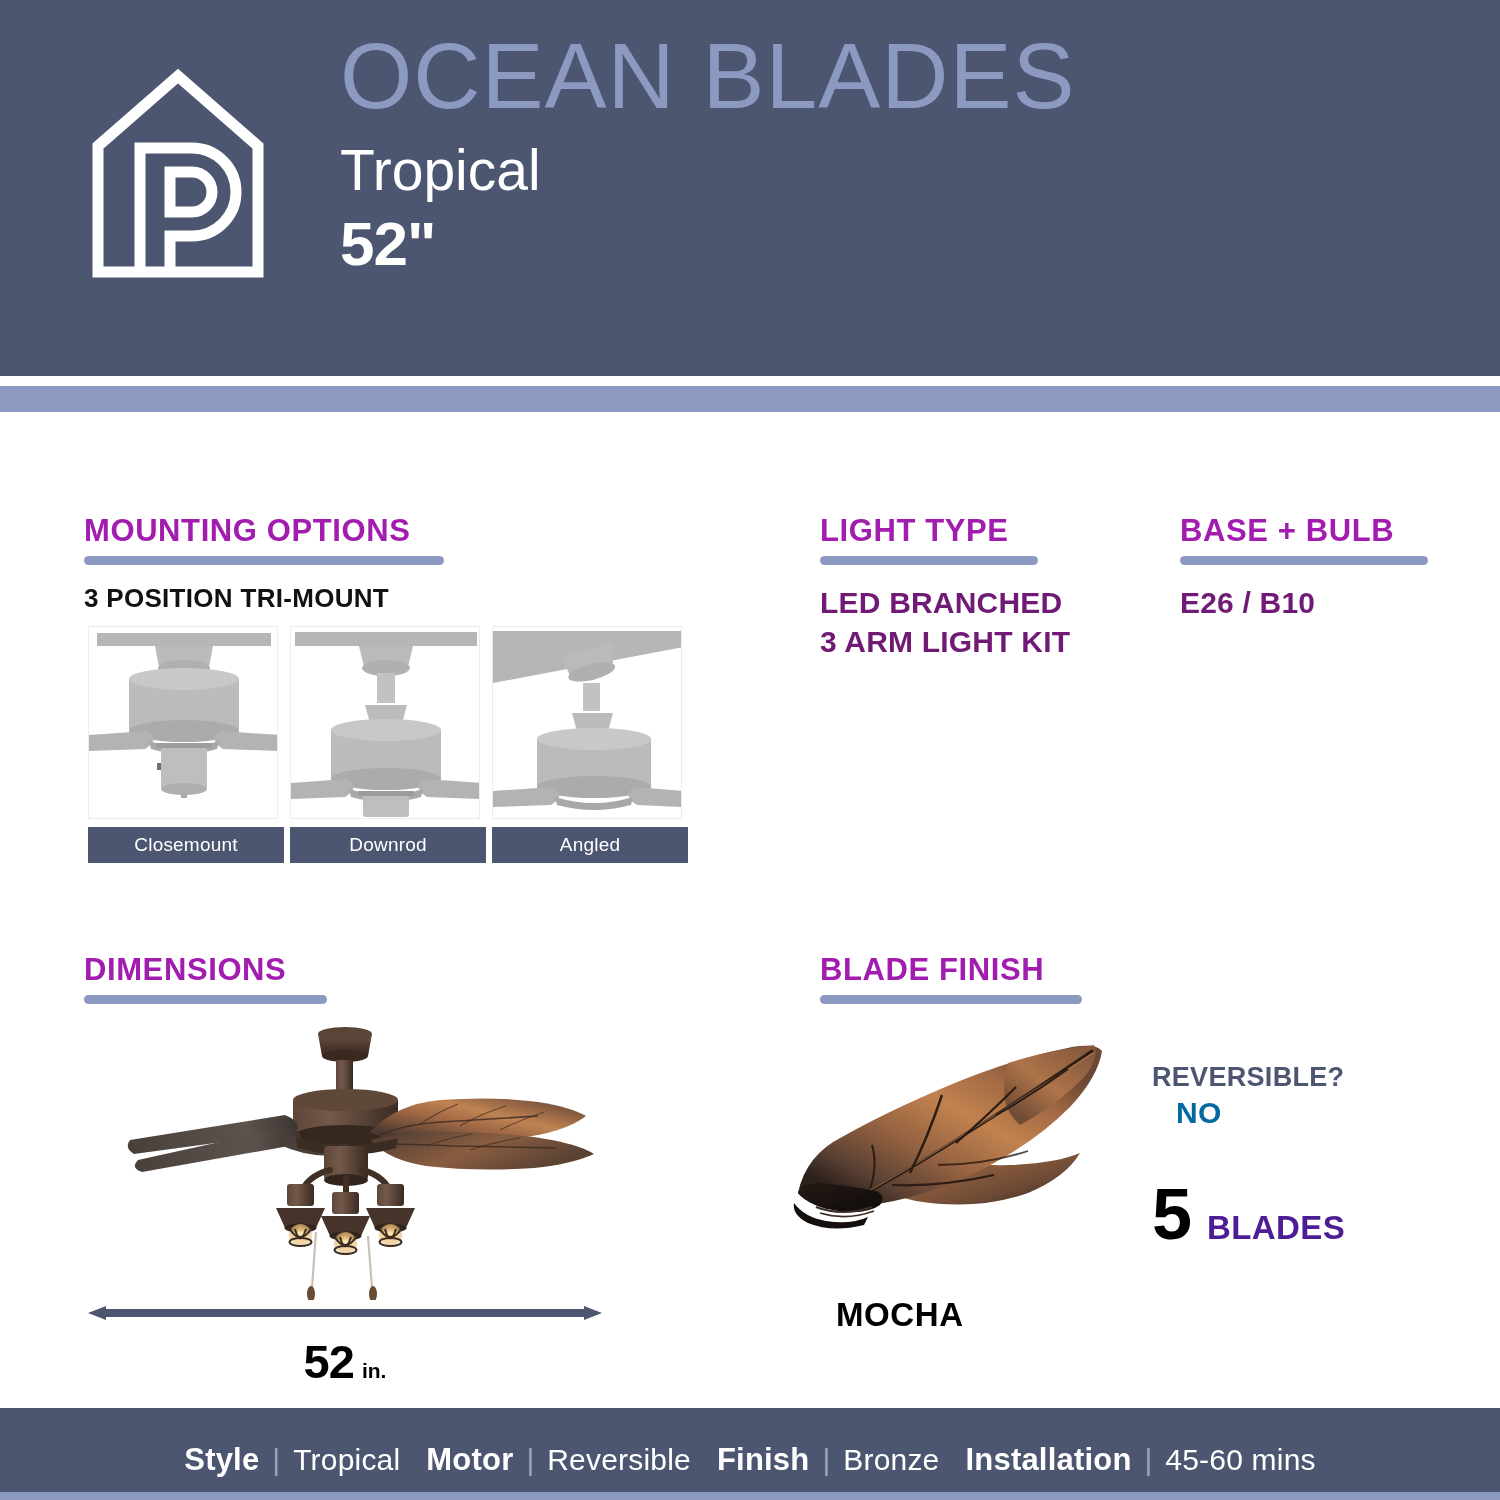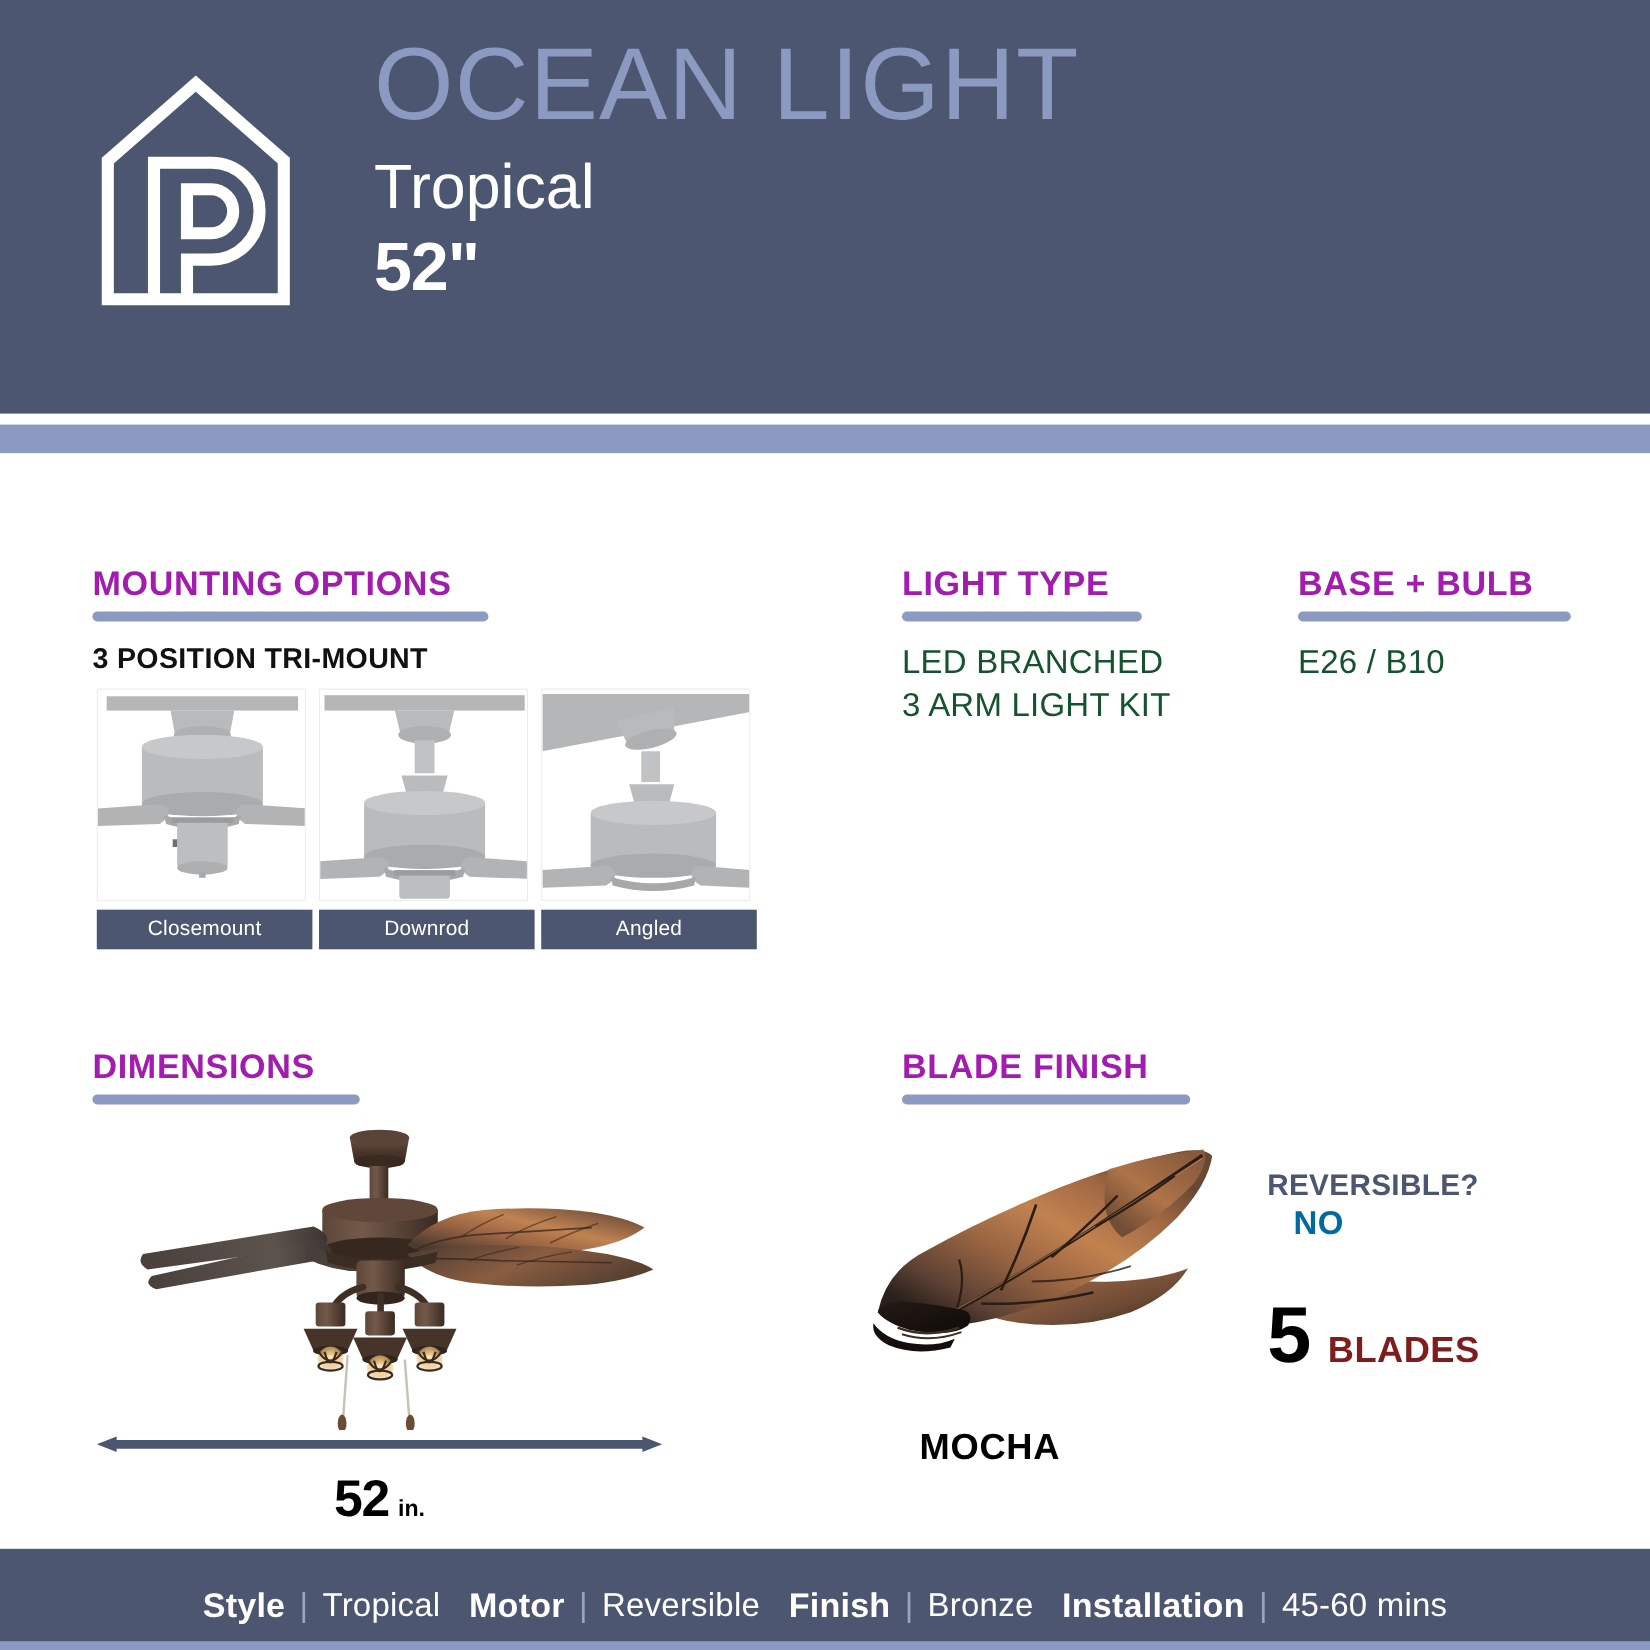--- a/index.html
+++ b/index.html
@@ -118,22 +118,22 @@
     display: flex;
     align-items: center;
     justify-content: center;
     letter-spacing: 0.2px;
   }
 
   
   .spec-val {
     position: absolute;
     font-size: 30px;
-    font-weight: normal;
-    color: #14532d;
+    font-weight: bold;
+    color: #701a75;
     line-height: 1.30;
     letter-spacing: 0.2px;
     white-space: pre-line;
   }
 
   
   #fan-wrap {
     position: absolute;
     left: 120px; top: 1020px;
     width: 500px; height: 280px;
@@ -204,21 +204,21 @@
   #blades-count {
     font-size: 72px;
     font-weight: bold;
     color: #000;
     line-height: 1;
     letter-spacing: -1px;
   }
   #blades-word {
     font-size: 33px;
     font-weight: bold;
-    color: #7f1d1d;
+    color: #4c1d95;
     margin-left: 16px;
     letter-spacing: 0.4px;
   }
 
   
   #footer-band {
     position: absolute;
     left: 0; top: 1408px;
     width: 1500px; height: 104px;
     background: #4d5670;
@@ -267,21 +267,21 @@
 
     <path d="M10 78 L90 8 L170 78 L170 204 L10 204 Z" fill="none" stroke="#ffffff" stroke-width="11" stroke-linejoin="miter"></path>
 
     <path d="M52 204 L52 80 L104 80 A44 44 0 0 1 104 168 L82 168 L82 204" fill="none" stroke="#ffffff" stroke-width="11" stroke-linejoin="miter" stroke-linecap="butt"></path>
 
     <path d="M82 104 L104 104 A20 20 0 0 1 104 144 L82 144 Z" fill="none" stroke="#ffffff" stroke-width="11"></path>
   </svg>
 </div>
 
 <div id="header-text">
-  <div id="brand-title">OCEAN LIGHT</div>
+  <div id="brand-title">OCEAN BLADES</div>
   <div id="brand-style">Tropical</div>
   <div id="brand-size">52"</div>
 </div>
 
 <div class="sec-head" style="left:84px; top:513px;">
   <span class="sec-title">MOUNTING OPTIONS</span>
   <span class="sec-rule" style="width:360px;"></span>
 </div>
 
 <div id="mount-sub">3 POSITION TRI-MOUNT</div>

